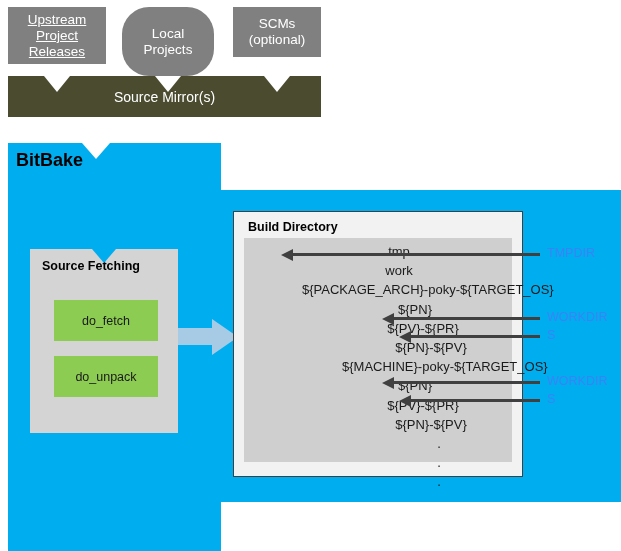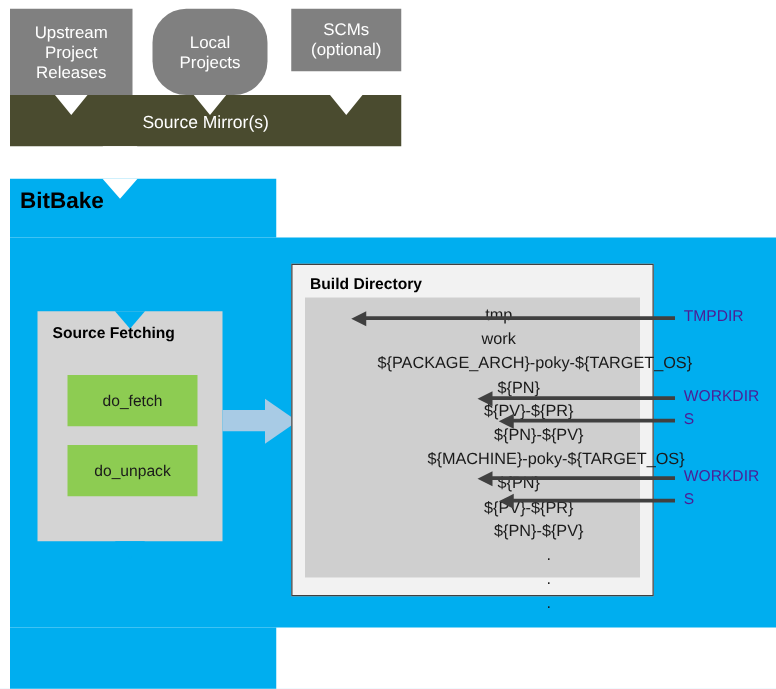--- a/index.html
+++ b/index.html
@@ -106,29 +106,29 @@
 
   
   .conn{position:absolute;height:3px;background:#404040;}
   .conn .ahead{
     position:absolute;left:-11px;top:-4.5px;width:0;height:0;
     border-top:6px solid transparent;
     border-bottom:6px solid transparent;
     border-right:12px solid #404040;
   }
   .rlabel{
-    position:absolute;font-size:12.5px;color:#4c1d95;white-space:nowrap;
+    position:absolute;font-size:12.5px;color:#3b82f6;white-space:nowrap;
   }
 </style>
 </head>
 <body>
 
 <div class="stage">
 
-  <div class="abs srcbox" style="left:8px;top:7px;width:98px;height:69px;">
+  <div class="abs srcbox" style="left:8px;top:7px;width:98px;height:57px;text-decoration:underline;">
     <span class="lbl">Upstream
 Project
 Releases</span>
   </div>
 
   <div class="abs srcbox" style="left:122px;top:7px;width:92px;height:69px;border-radius:27px;">
     <span class="lbl">Local
 Projects</span>
   </div>
 

